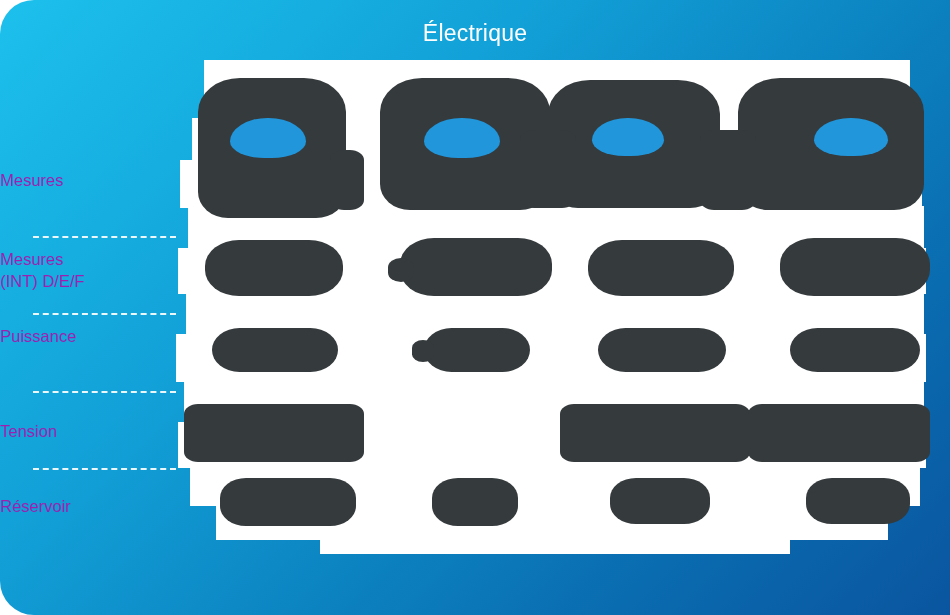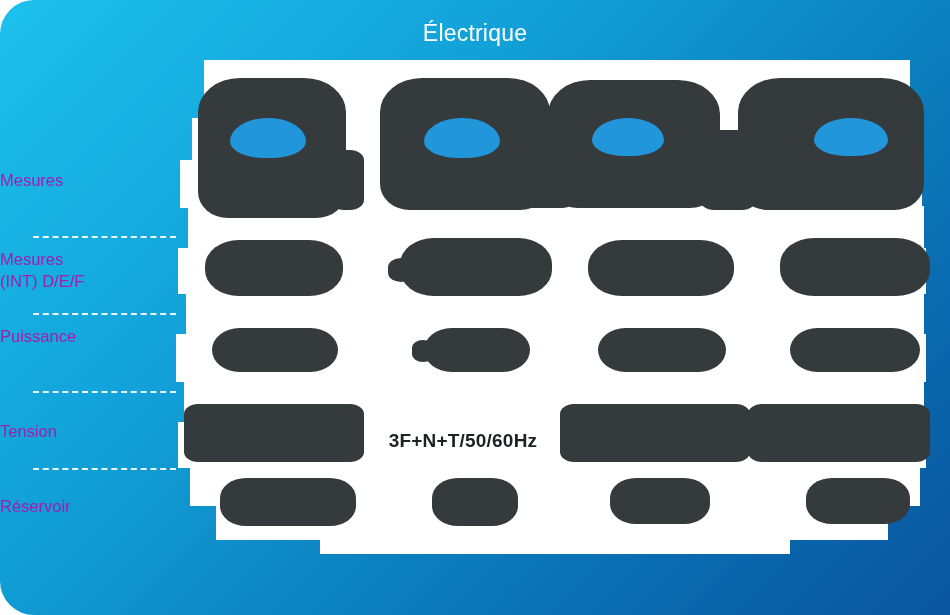--- a/index.html
+++ b/index.html
@@ -210,20 +210,19 @@
   <div class="blob r3" style="left:212px; top:328px; width:126px; height:44px;"></div>
   <div class="blob r3" style="left:424px; top:328px; width:106px; height:44px;"></div>
   <div class="blob r3" style="left:598px; top:328px; width:128px; height:44px;"></div>
   <div class="blob r3" style="left:790px; top:328px; width:130px; height:44px;"></div>
   <div class="blob r4" style="left:412px; top:340px; width:22px;  height:22px;"></div>
 
   <div class="blob r4" style="left:184px; top:404px; width:180px; height:58px;"></div>
   <div class="blob r4" style="left:560px; top:404px; width:190px; height:58px;"></div>
   <div class="blob r4" style="left:748px; top:404px; width:182px; height:58px;"></div>
 
-  <div class="chip" style="left:366px; top:424px; width:194px; height:34px;">3F+N+T/50/60Hz</div>
 
   <div class="blob r5" style="left:220px; top:478px; width:136px; height:48px;"></div>
   <div class="blob r5" style="left:432px; top:478px; width:86px;  height:48px;"></div>
   <div class="blob r5" style="left:610px; top:478px; width:100px; height:46px;"></div>
   <div class="blob r5" style="left:806px; top:478px; width:104px; height:46px;"></div>
 
 </div>
 
 </body></html>

